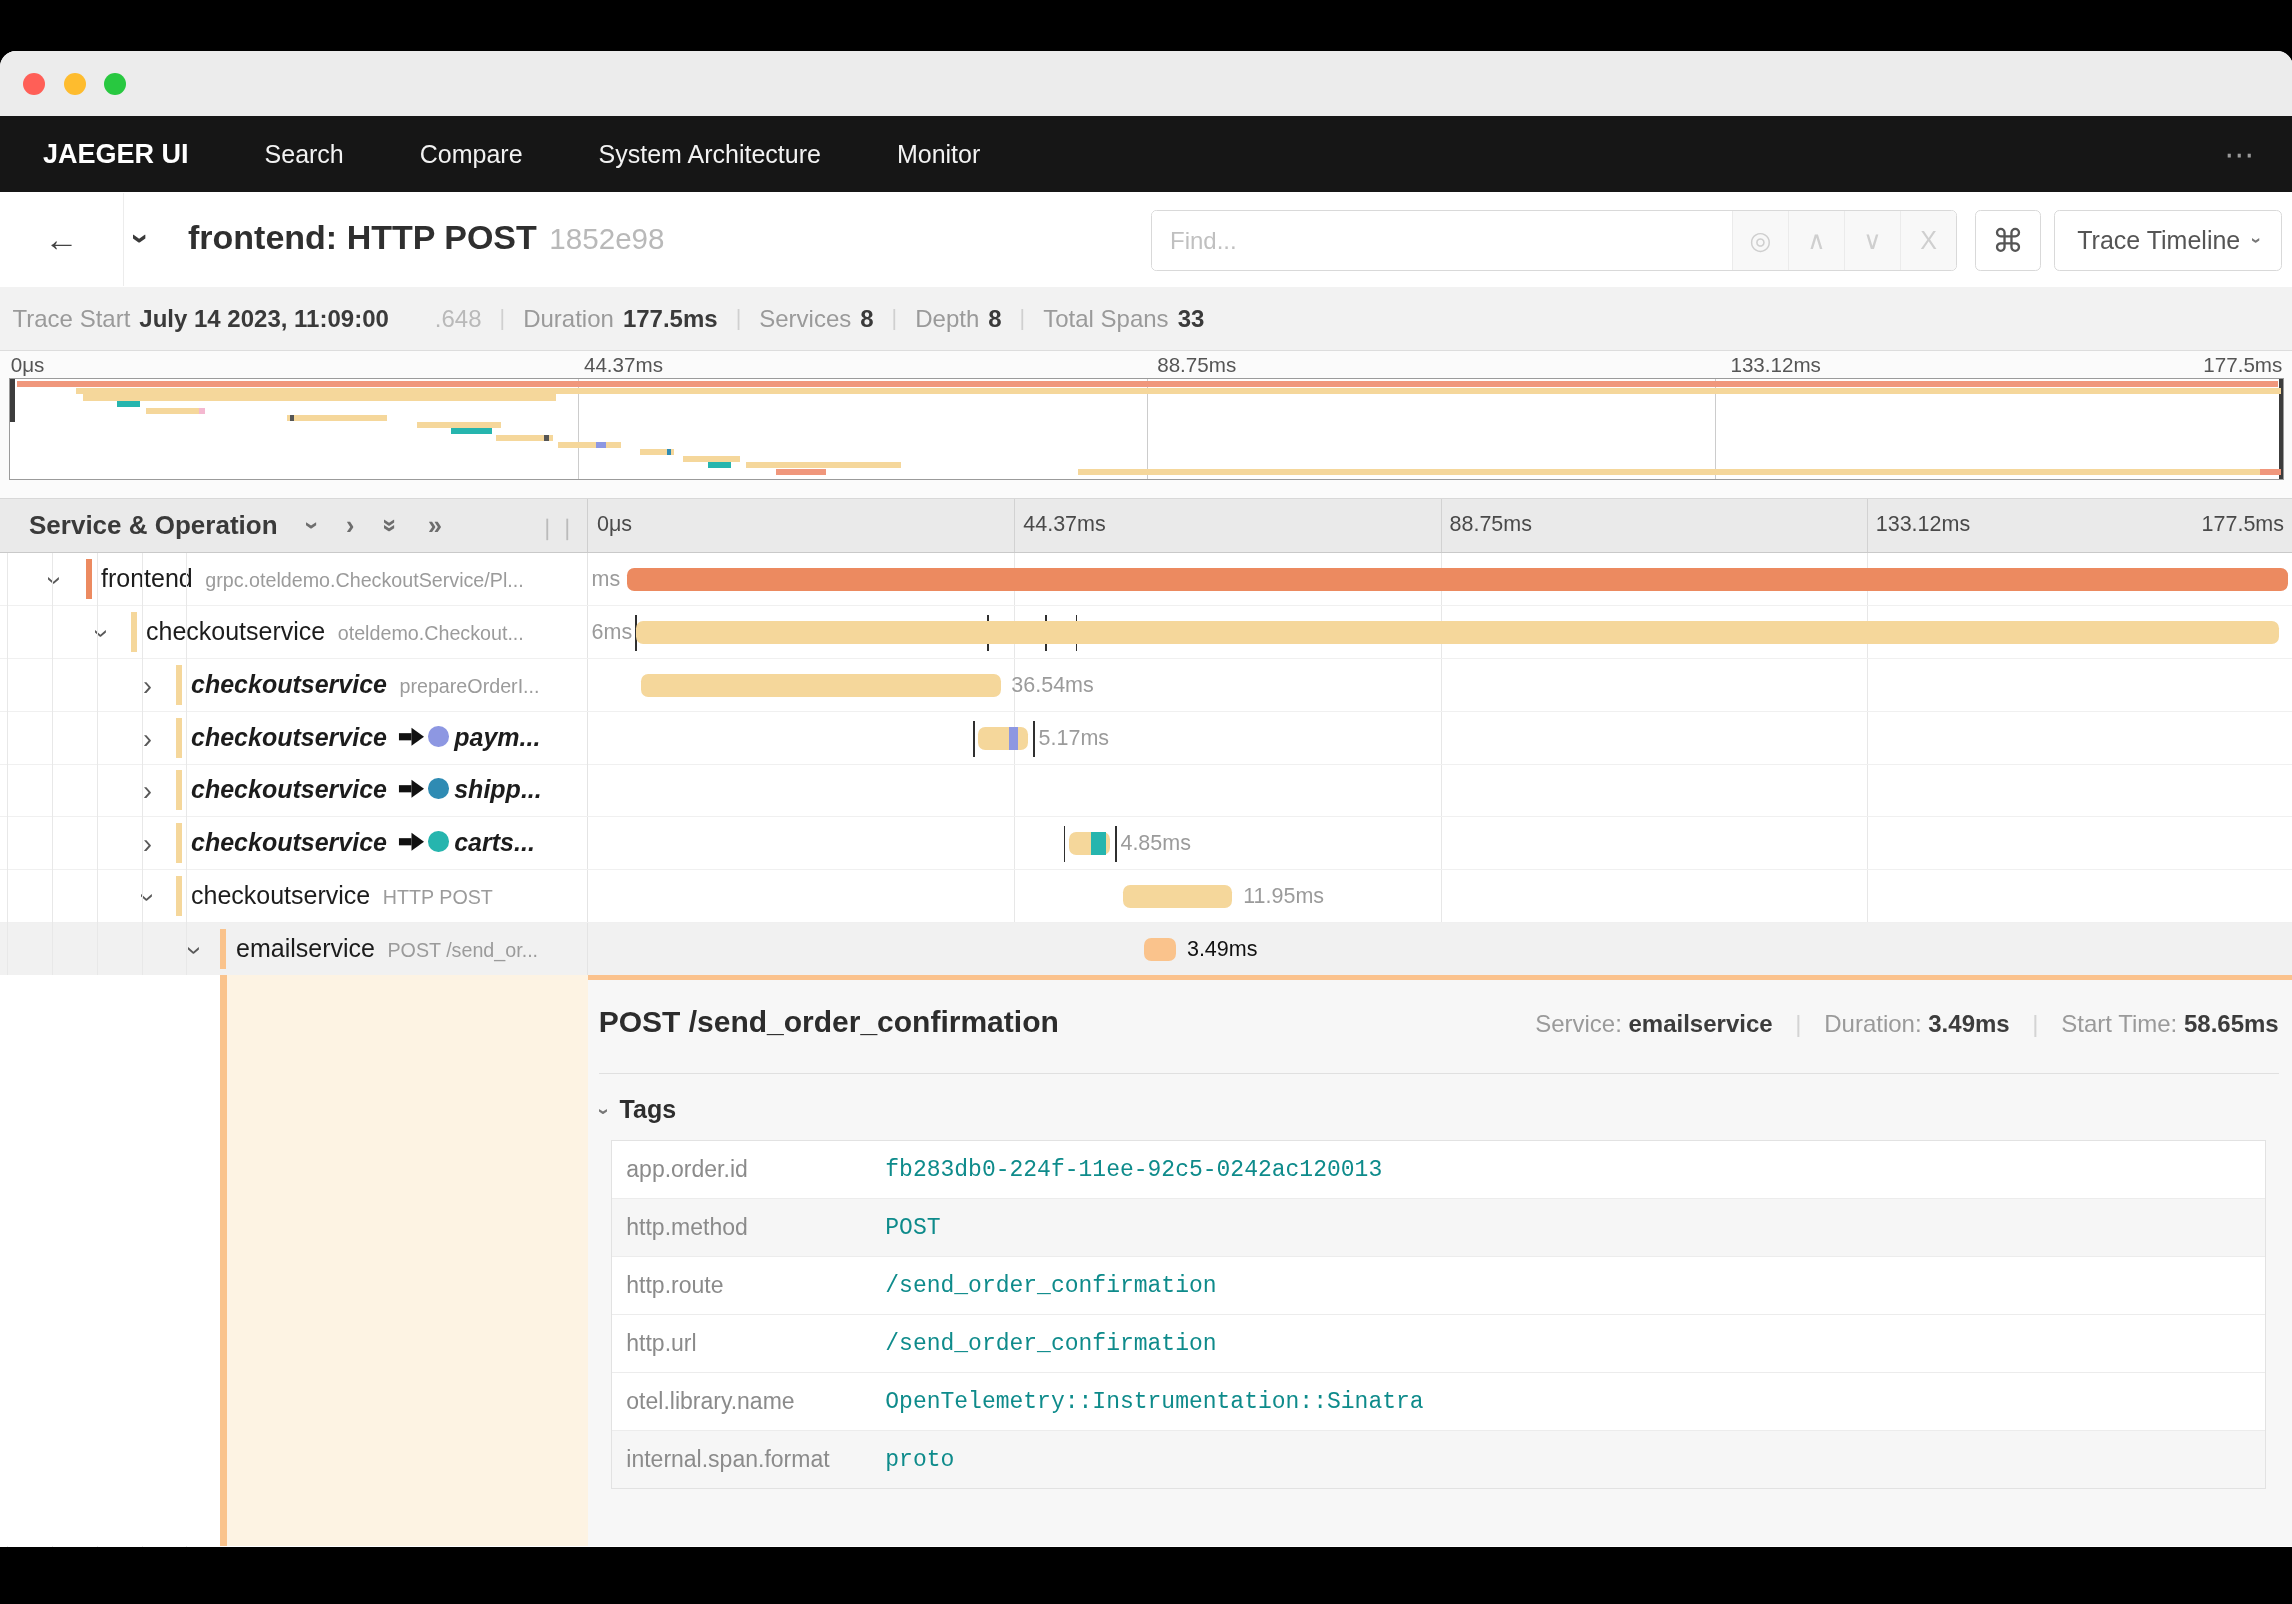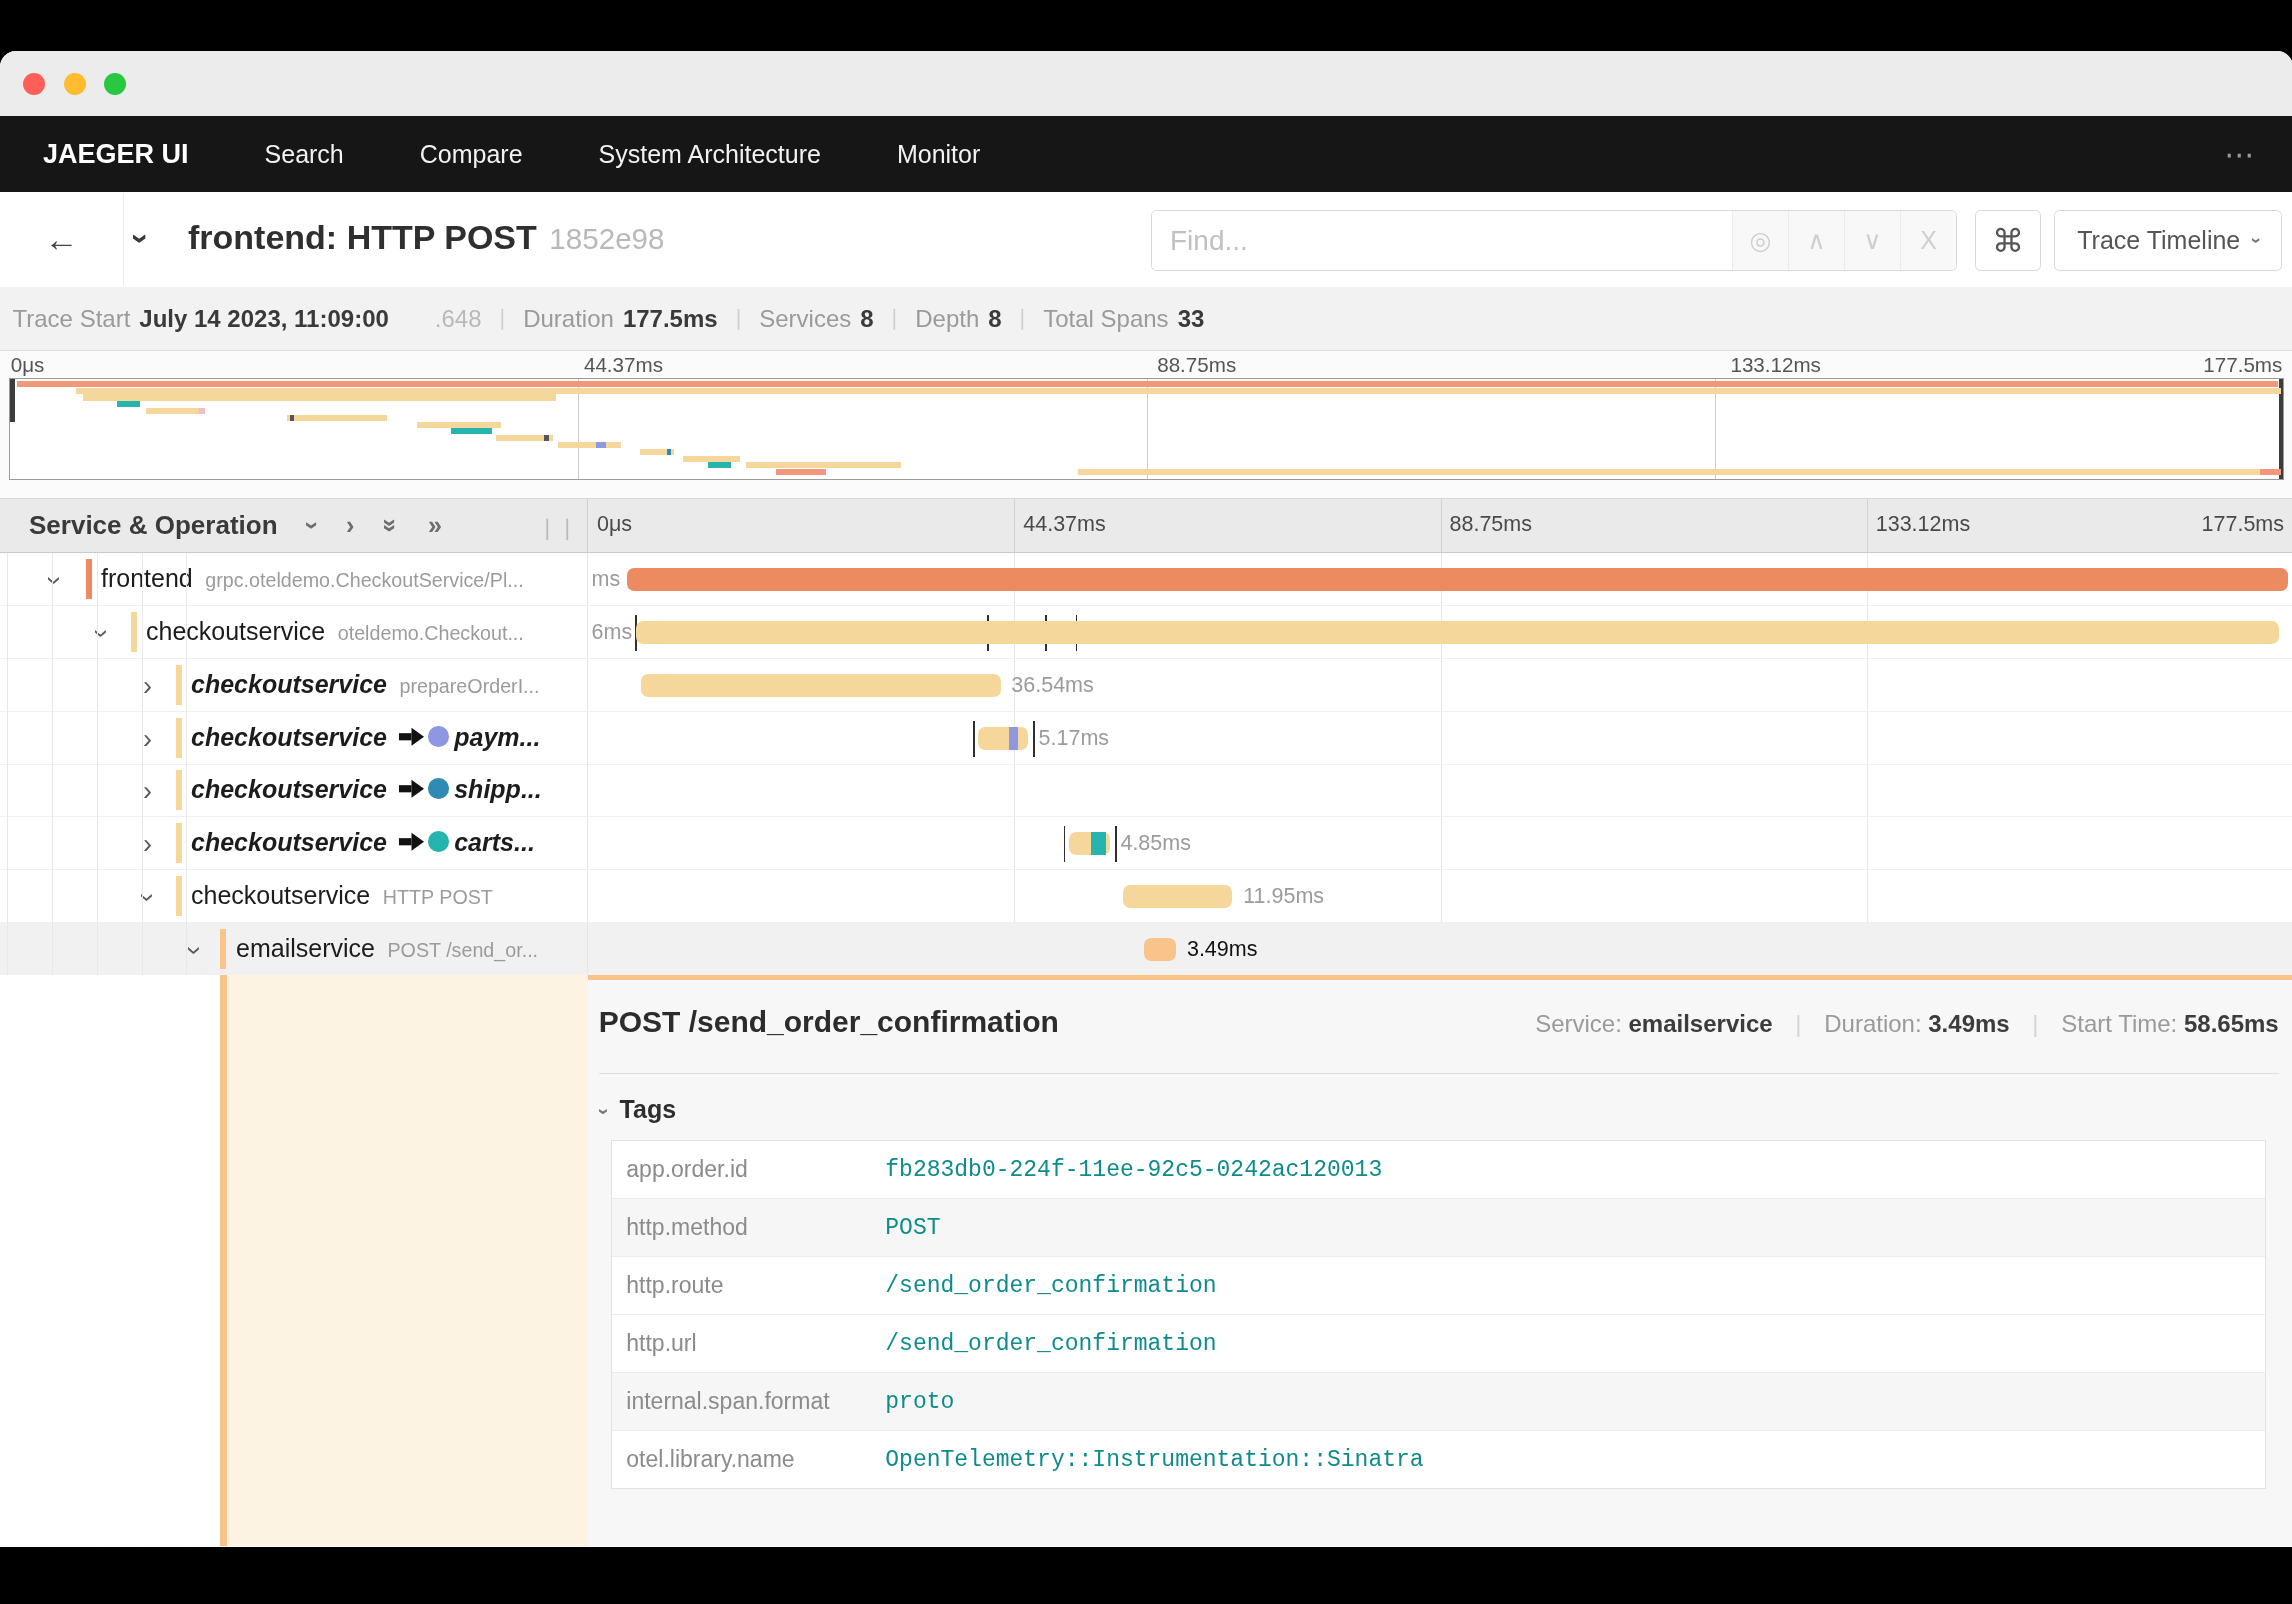--- a/index.html
+++ b/index.html
@@ -21,21 +21,21 @@
   .thead{position:absolute;left:0;top:142px;width:100%;height:94px;background:#fff;
          border-bottom:0.9px solid #e6e6e6;}
   .backbtn{position:absolute;left:0;top:0;width:123px;height:93px;border-right:0.9px solid #ececec;
            display:flex;align-items:center;justify-content:center;font-size:34px;color:#444;}
   .t-chev{position:absolute;left:136px;top:27px;font-size:32px;color:#3a3a3a;font-weight:bold;
           transform:rotate(90deg);display:inline-block;}
   .t-title{position:absolute;left:188px;top:25px;font-size:34px;font-weight:bold;color:#2f2f2f;}
   .t-id{color:#b9b9b9;font-weight:normal;font-size:29.6px;margin-left:12.5px;}
   .findgroup{position:absolute;left:1151px;top:17px;width:804px;height:59px;border:0.9px solid #d9d9d9;
              border-radius:5.4px;display:flex;background:#fff;overflow:hidden;}
-  .findinput{flex:1;border:none;outline:none;font-size:28px;color:#444;padding-left:18px;
+  .findinput{flex:1;border:none;outline:none;font-size:24px;color:#444;padding-left:18px;
              font-family:"Liberation Sans",sans-serif;}
   .findinput::placeholder{color:#c0c0c0;}
   .fbtn{width:55px;border-left:0.9px solid #ebebeb;background:#f8f8f8;display:flex;align-items:center;
         justify-content:center;color:#cfcfcf;font-size:25px;}
   .sqbtn{position:absolute;left:1975px;top:17px;width:64px;height:59px;border:0.9px solid #d9d9d9;
          border-radius:5.4px;background:#fff;display:flex;align-items:center;justify-content:center;
          font-size:32px;color:#555;}
   .ttbtn{position:absolute;left:2054px;top:17px;width:226px;height:59px;border:0.9px solid #d9d9d9;
          border-radius:5.4px;background:#fff;display:flex;align-items:center;justify-content:center;
          font-size:25px;color:#555;gap:12.5px;}
@@ -396,25 +396,25 @@
           <div class="tagval">POST</div>
         </div>
         <div class="tagrow">
           <div class="tagkey">http.route</div>
           <div class="tagval">/send_order_confirmation</div>
         </div>
         <div class="tagrow">
           <div class="tagkey">http.url</div>
           <div class="tagval">/send_order_confirmation</div>
         </div>
+        <div class="tagrow">
+          <div class="tagkey">otel.library.name</div>
+          <div class="tagval">OpenTelemetry::Instrumentation::Sinatra</div>
+        </div>
         <div class="tagrow alt">
           <div class="tagkey">internal.span.format</div>
           <div class="tagval">proto</div>
         </div>
-        <div class="tagrow">
-          <div class="tagkey">otel.library.name</div>
-          <div class="tagval">OpenTelemetry::Instrumentation::Sinatra</div>
-        </div>
       </div>
   </div>
 
 </div>
 
 
 </body></html>

